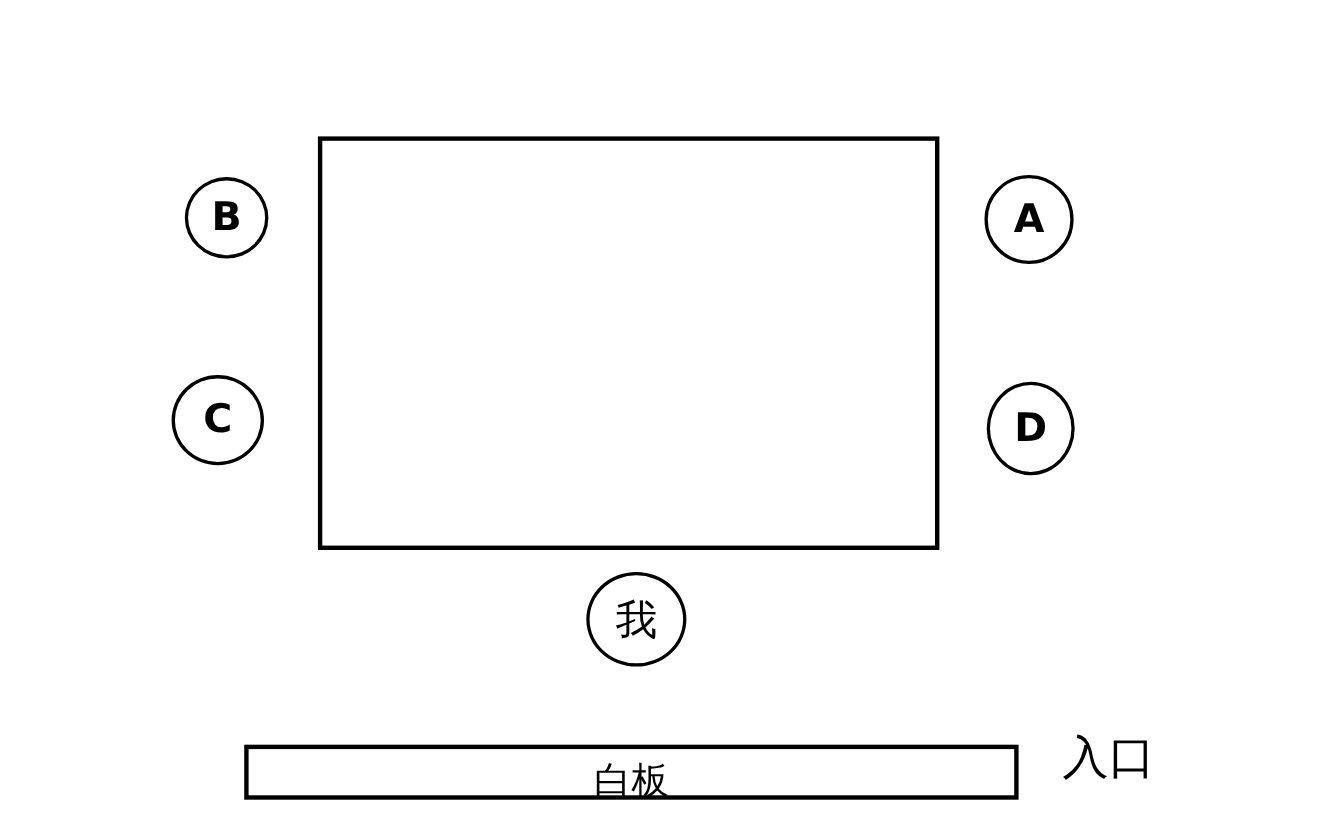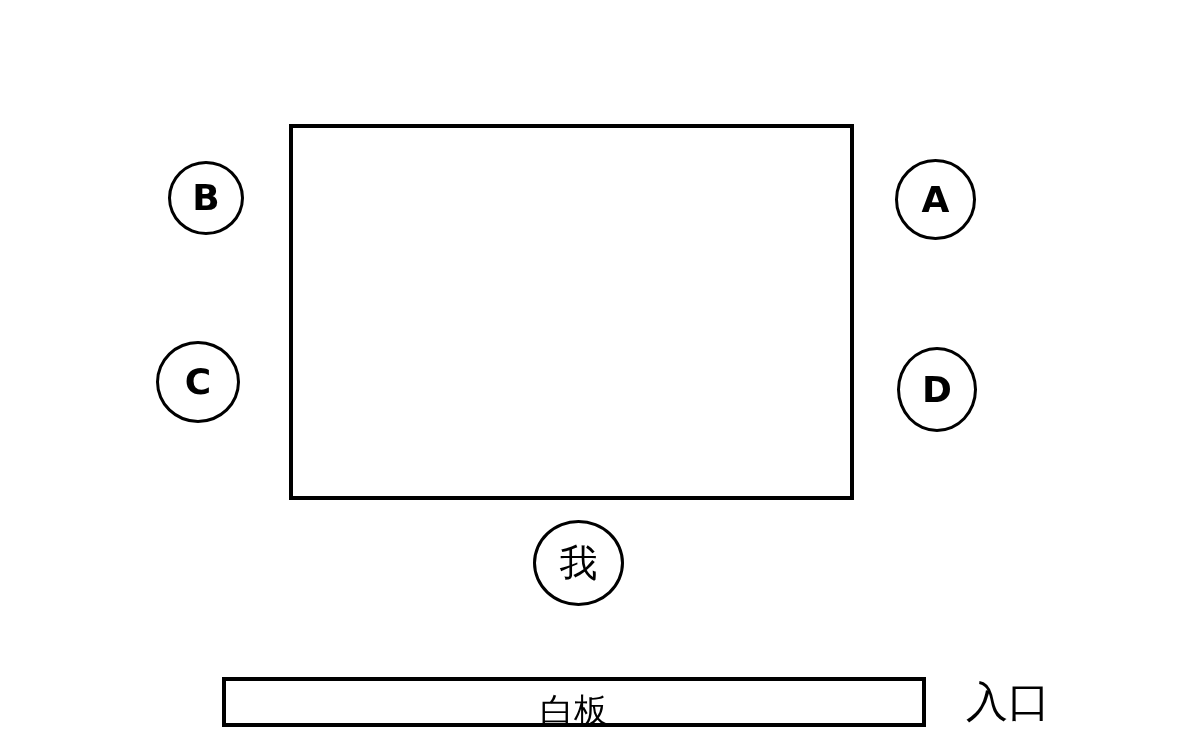--- a/index.html
+++ b/index.html
@@ -2,21 +2,21 @@
 <html><head>
   <meta charset="utf-8">
   <style>
     html, body { margin: 0; padding: 0; background: #ffffff; }
     body { width: 1197px; height: 752px; position: relative; overflow: hidden; font-family: "DejaVu Sans", sans-serif; }
     .table { position: absolute; left: 289px; top: 124px; width: 557px; height: 368px; border: 4px solid #000; background: #fff; }
     .seat { position: absolute; border: 3px solid #000; border-radius: 50%; display: flex; align-items: center; justify-content: center; font-weight: bold; color: #000; background: #fff; box-sizing: border-box; }
     .seat span { font-size: 36px; line-height: 1; }
     .whiteboard { position: absolute; left: 222px; top: 677px; width: 696px; height: 42px; border: 4px solid #000; display: flex; align-items: center; justify-content: center; }
     .whiteboard span { font-size: 34px; line-height: 1; margin-top: 16px; }
-    .entrance { position: absolute; left: 966px; top: 668px; font-size: 42px; line-height: 1; margin-top: 13px; }
+    .entrance { position: absolute; left: 966px; top: 668px; font-size: 42px; line-height: 1; }
   </style>
 </head>
 <body>
 
 <div class="table"></div>
 
 <div class="seat" style="left:168px; top:161px; width:76px; height:74px;">
   <span>B</span>
 </div>
 

